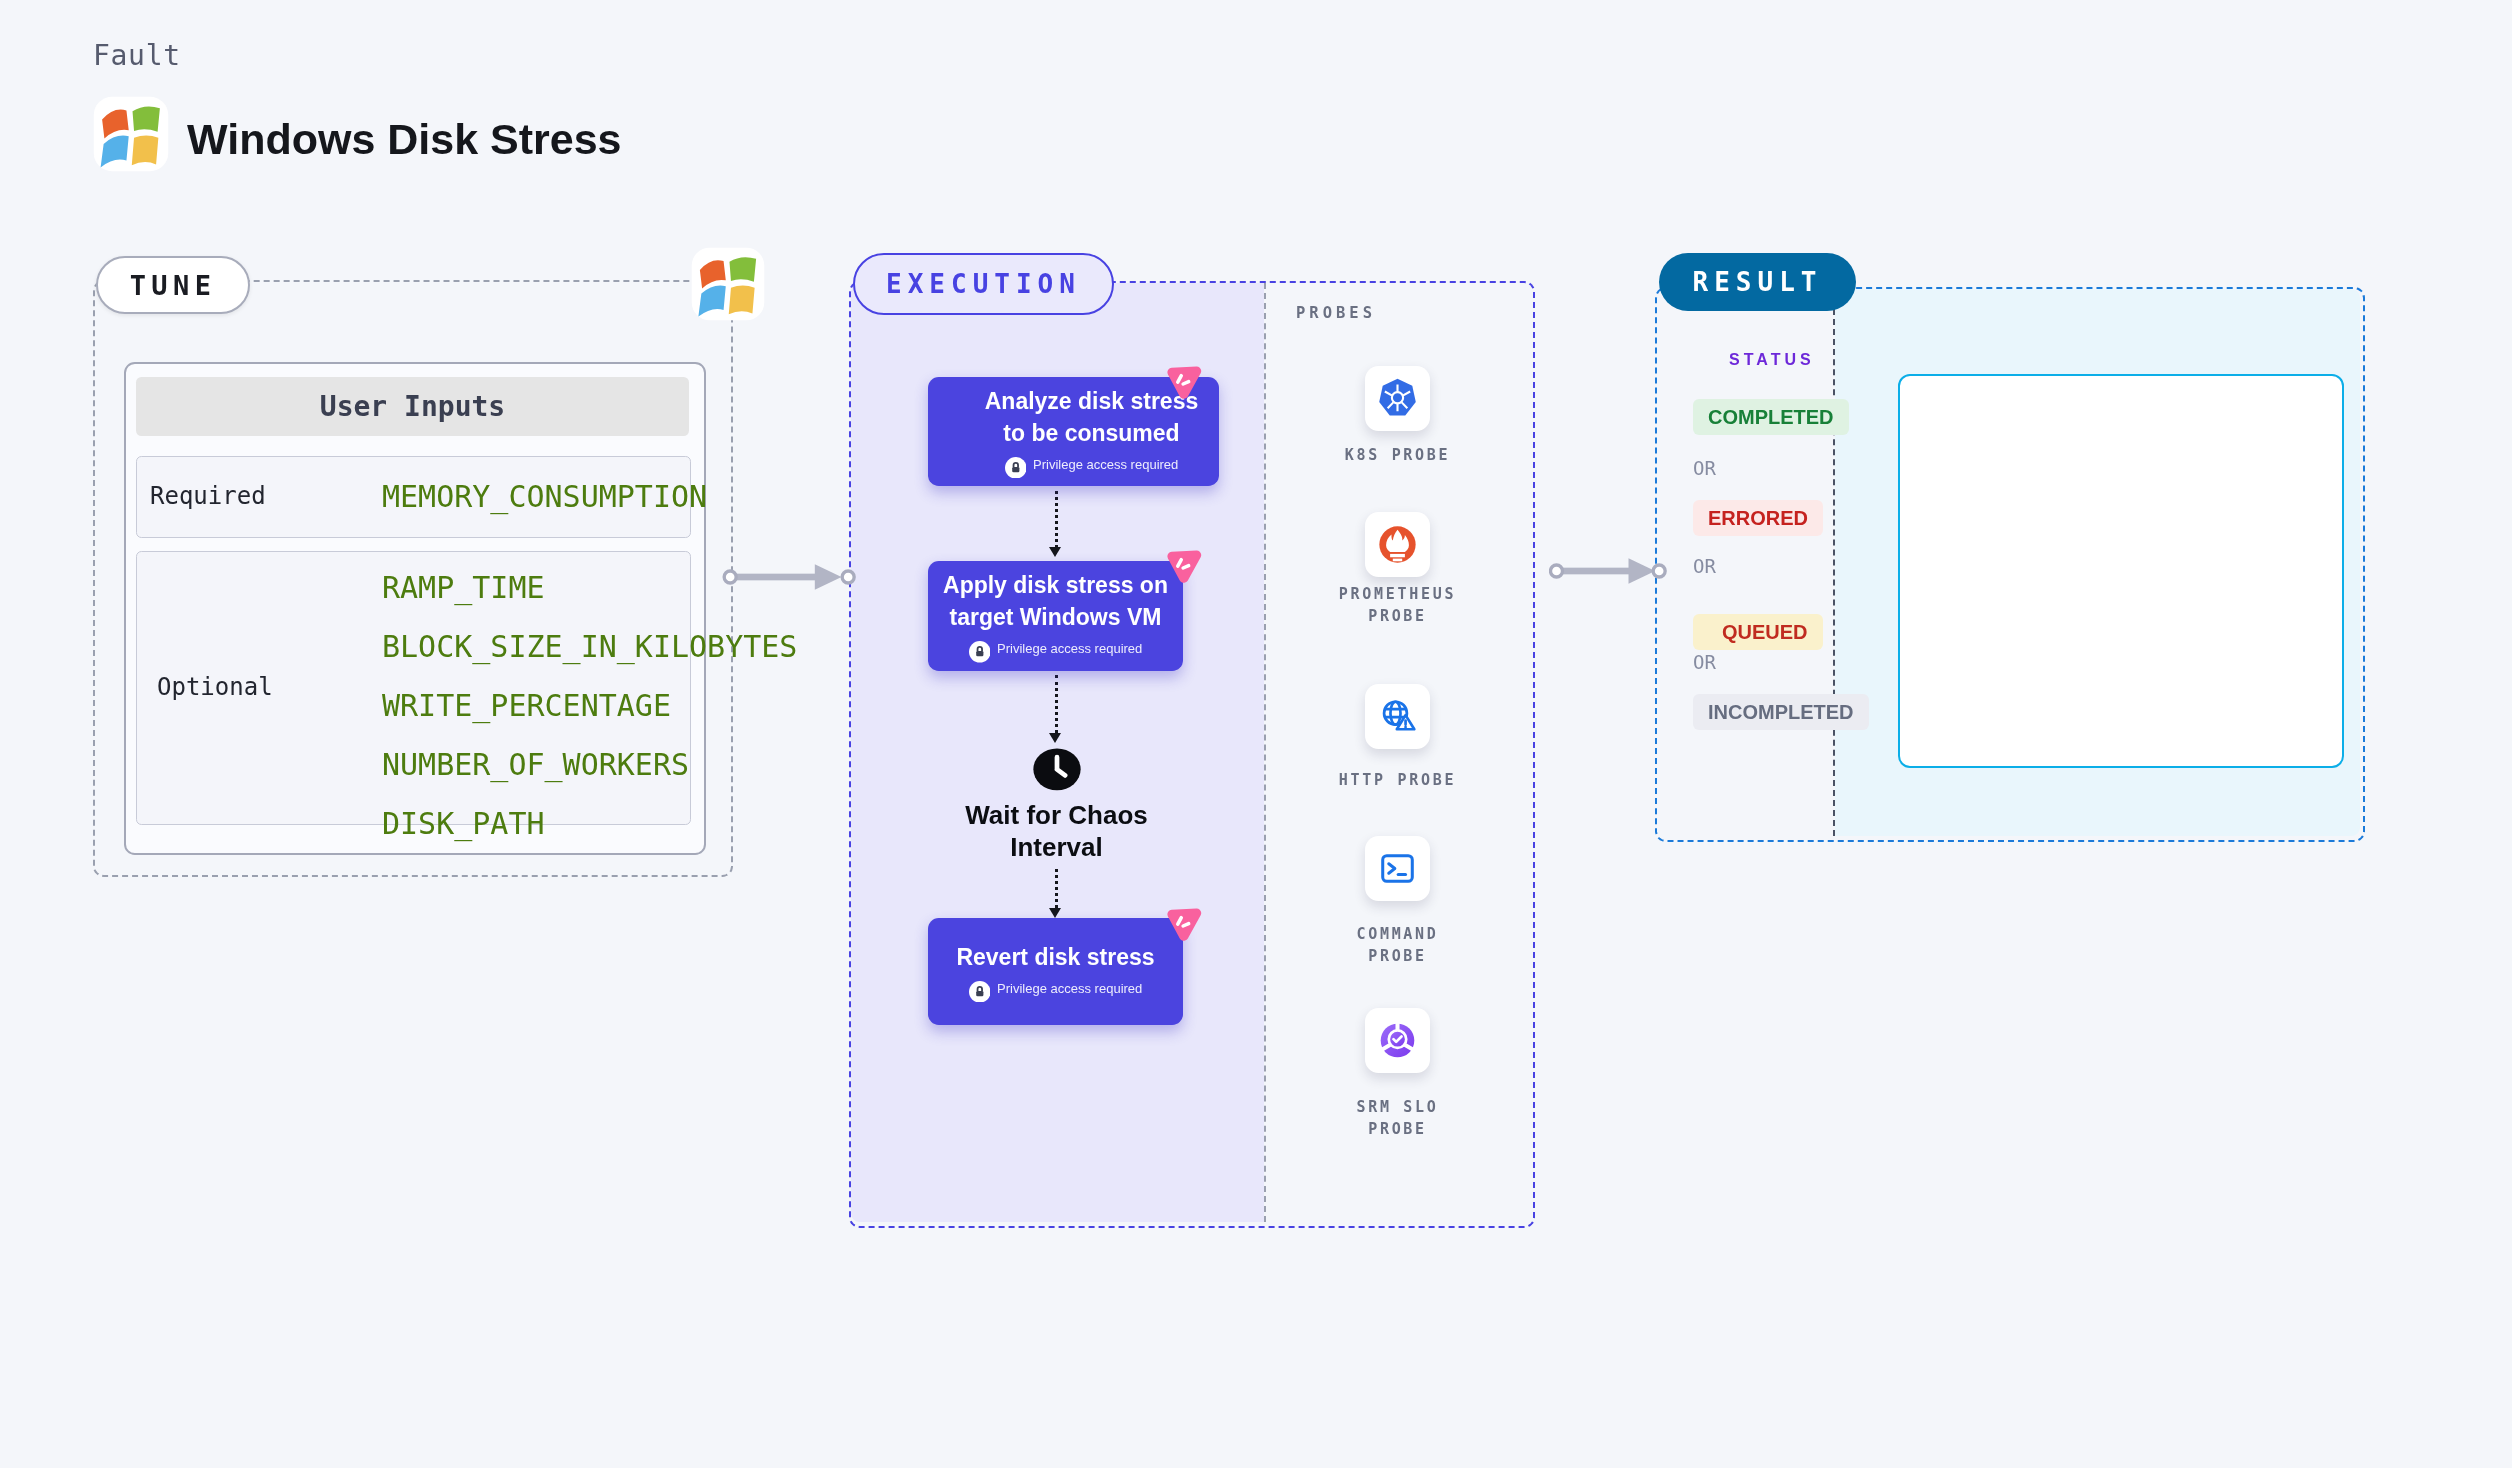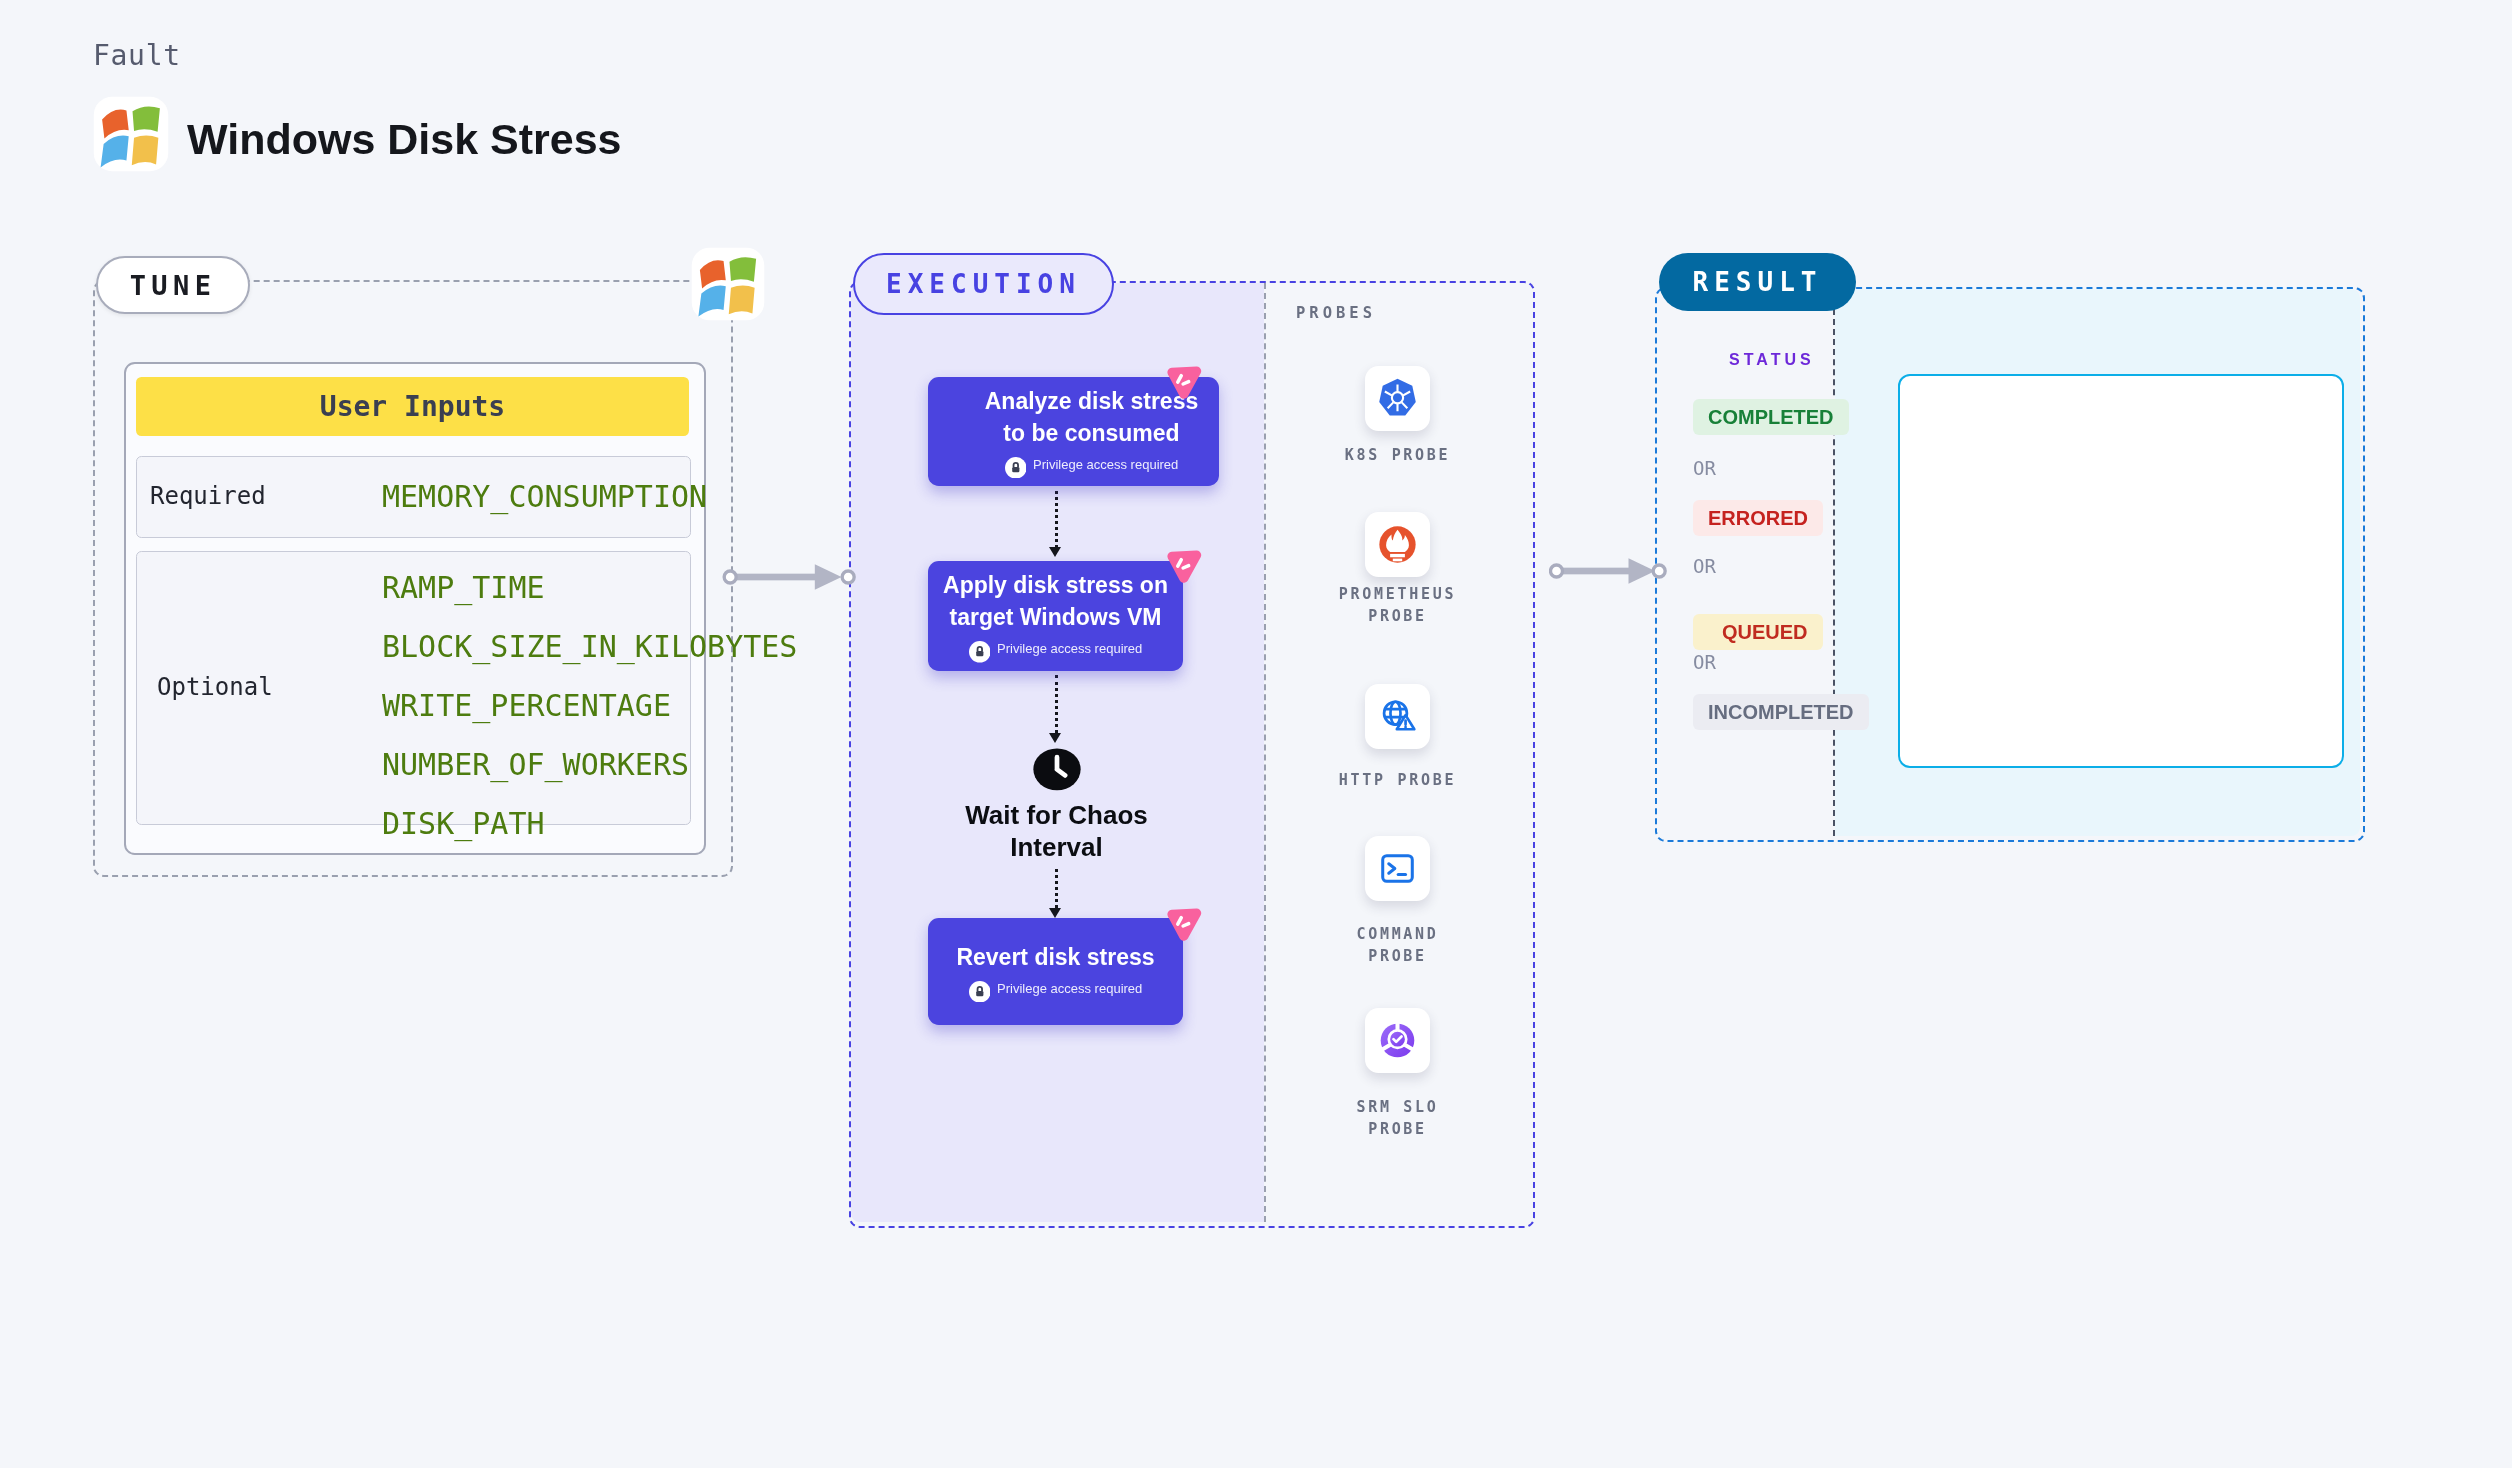--- a/index.html
+++ b/index.html
@@ -29,21 +29,21 @@
         font-weight:bold;}
   .pill-tune{left:96px;top:256px;width:150px;height:54px;background:#FFFFFF;border:2px solid #A8ACBB;
         color:#1A1C22;font-size:27px;letter-spacing:5.4px;box-shadow:0 1.4px 4px rgba(0,0,0,.08);}
   .pill-exec{left:853px;top:253px;width:257px;height:58px;background:#EAE9FC;border:2.7px solid #4842E2;
         color:#4842E2;font-size:26px;letter-spacing:6px;}
   .pill-result{left:1659px;top:253px;width:197px;height:58px;background:#0369a1;
         color:#FFFFFF;font-size:26px;letter-spacing:6px;}
 
   
   .ui-box{left:124px;top:362px;width:578px;height:489px;background:#FAFBFE;border:2px solid #A4A8B8;border-radius:10.8px;}
-  .ui-header{left:136px;top:377px;width:553px;height:59px;background:#fde047;border-radius:5.4px;
+  .ui-header{left:136px;top:377px;width:553px;height:59px;background:#e5e5e5;border-radius:5.4px;
         display:flex;align-items:center;justify-content:center;font-size:28px;font-weight:bold;color:#3A3F51;}
   .ui-row{background:#F4F5FA;border:1.4px solid #C8CBD8;border-radius:5.4px;}
   .ui-row1{left:136px;top:456px;width:553px;height:80px;}
   .ui-row2{left:136px;top:551px;width:553px;height:272px;}
   .ui-label{font-size:24px;color:#22252F;}
   .ui-val{font-size:30px;color:#4d7c0f;white-space:nowrap;}
 
   
   .step{left:928px;width:255px;background:#4B44DF;border-radius:10.8px;z-index:4;
         box-shadow:0 6.8px 13.5px rgba(60,50,200,.30);display:flex;flex-direction:column;

